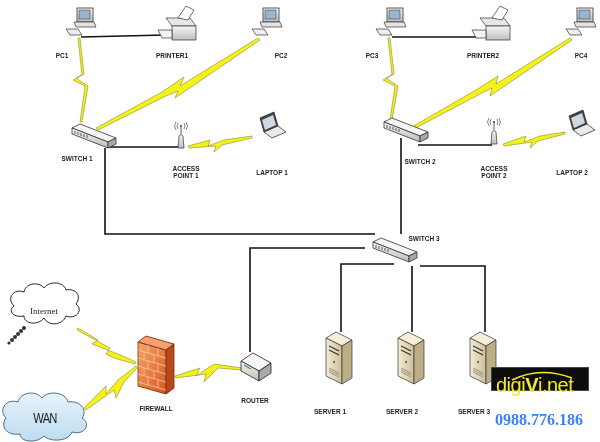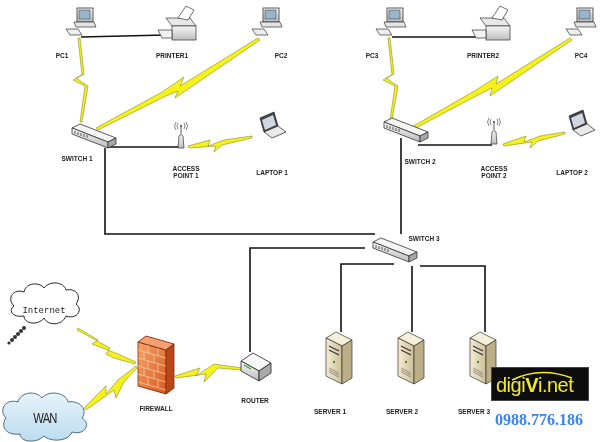--- a/index.html
+++ b/index.html
@@ -1,20 +1,20 @@
 <!DOCTYPE html>
 <html><head>
 <meta charset="utf-8">
 <style>
   html, body { margin: 0; padding: 0; background: #ffffff; }
   body { width: 600px; height: 442px; overflow: hidden; position: relative; font-family: "Liberation Sans", sans-serif; }
   #canvas { position: absolute; left: 0; top: 0; width: 600px; height: 442px; }
   .lbl { position: absolute; font-family: "Liberation Sans", sans-serif; font-size: 6.5px; font-weight: bold; color: #222; text-align: center; line-height: 8px; white-space: nowrap; transform: translateX(-50%); }
-  .cloud-text { position: absolute; font-family: Liberation Mono, monospace; color: #222; transform: translate(-50%, -50%); white-space: nowrap; }
-  #logo { position: absolute; left: 491px; top: 367px; width: 98px; height: 34px; background: #0d0d0d; border: 1px solid #444; box-sizing: border-box; }
+  .cloud-text { position: absolute; font-family: Liberation Serif, serif; color: #222; transform: translate(-50%, -50%); white-space: nowrap; }
+  #logo { position: absolute; left: 491px; top: 367px; width: 98px; height: 24px; background: #0d0d0d; border: 1px solid #444; box-sizing: border-box; }
   #logo-text { position: absolute; left: 4px; top: 6px; font-family: "Liberation Sans", sans-serif; font-size: 20px; color: #f2ea28; letter-spacing: -0.5px; line-height: 22px; }
   #logo-arc { position: absolute; left: 0; top: 0; width: 98px; height: 34px; }
   #phone { position: absolute; left: 495px; top: 411px; font-family: "Liberation Serif", serif; font-weight: bold; font-size: 16px; color: #3b82f6; white-space: nowrap; }
 </style>
 </head>
 <body>
 
 <svg id="canvas" viewBox="0 0 600 442" xmlns="http://www.w3.org/2000/svg">
   <defs>
     <linearGradient id="gBeige" x1="0" y1="0" x2="1" y2="0">

